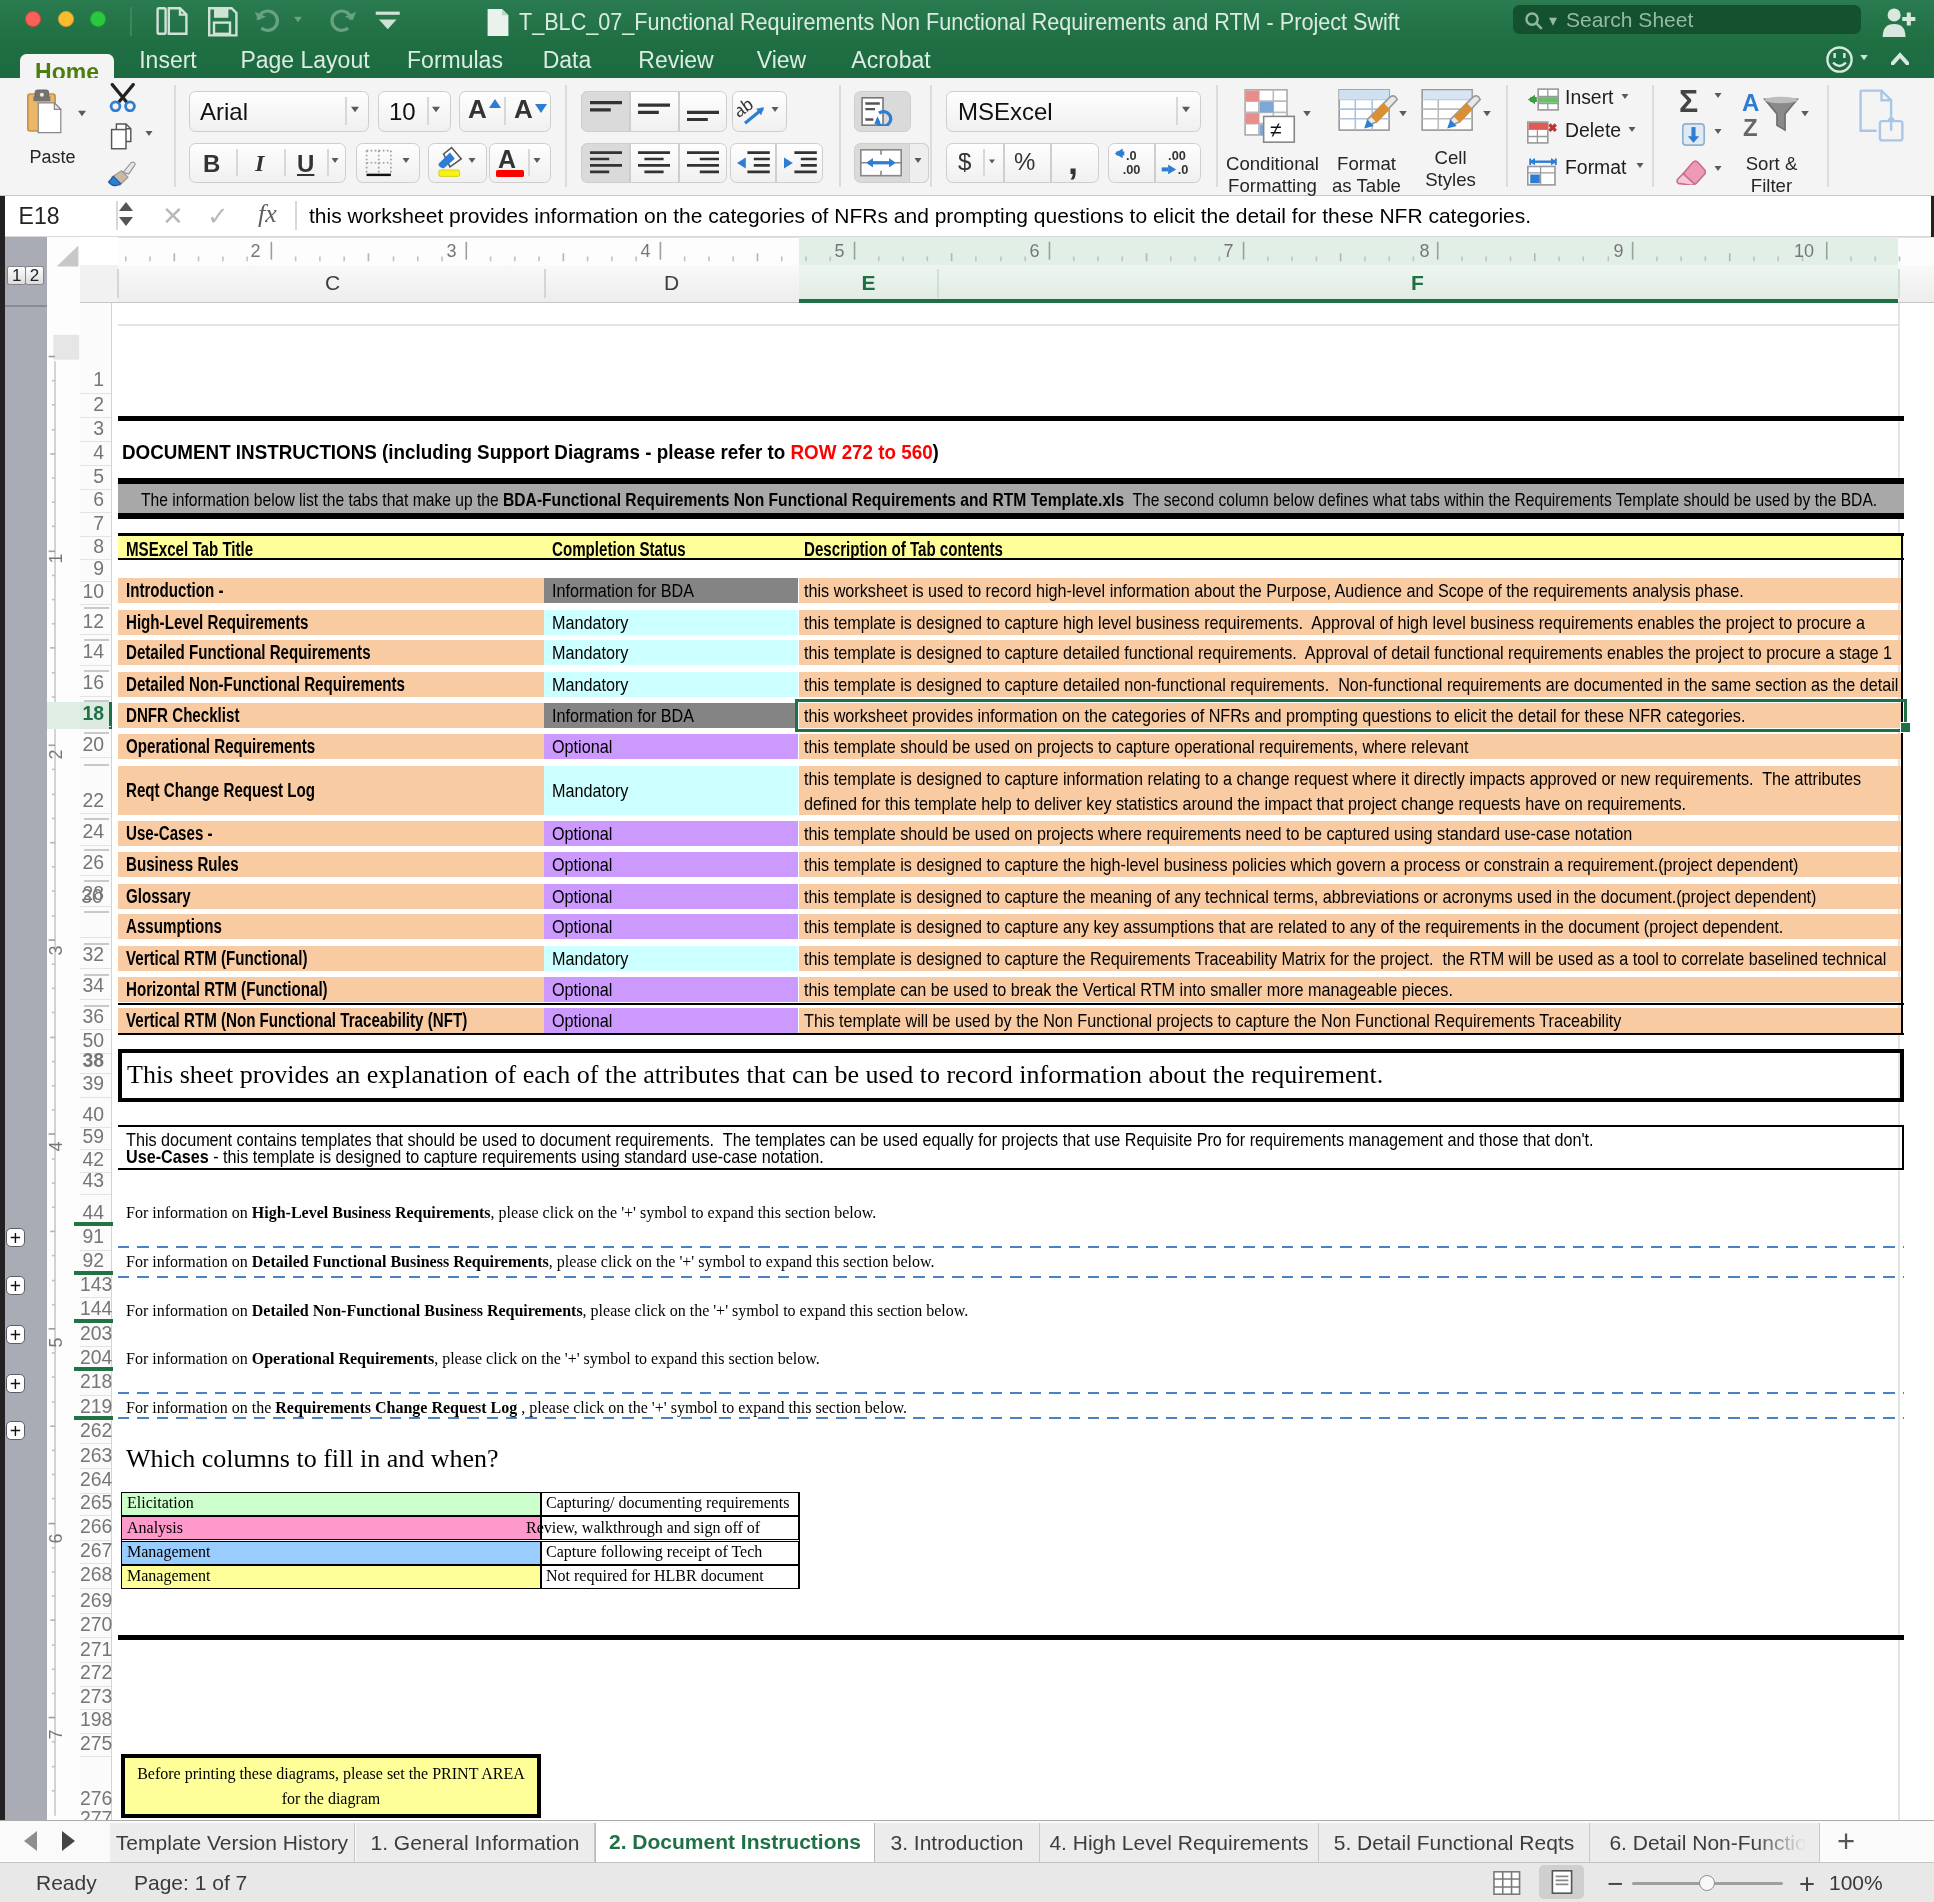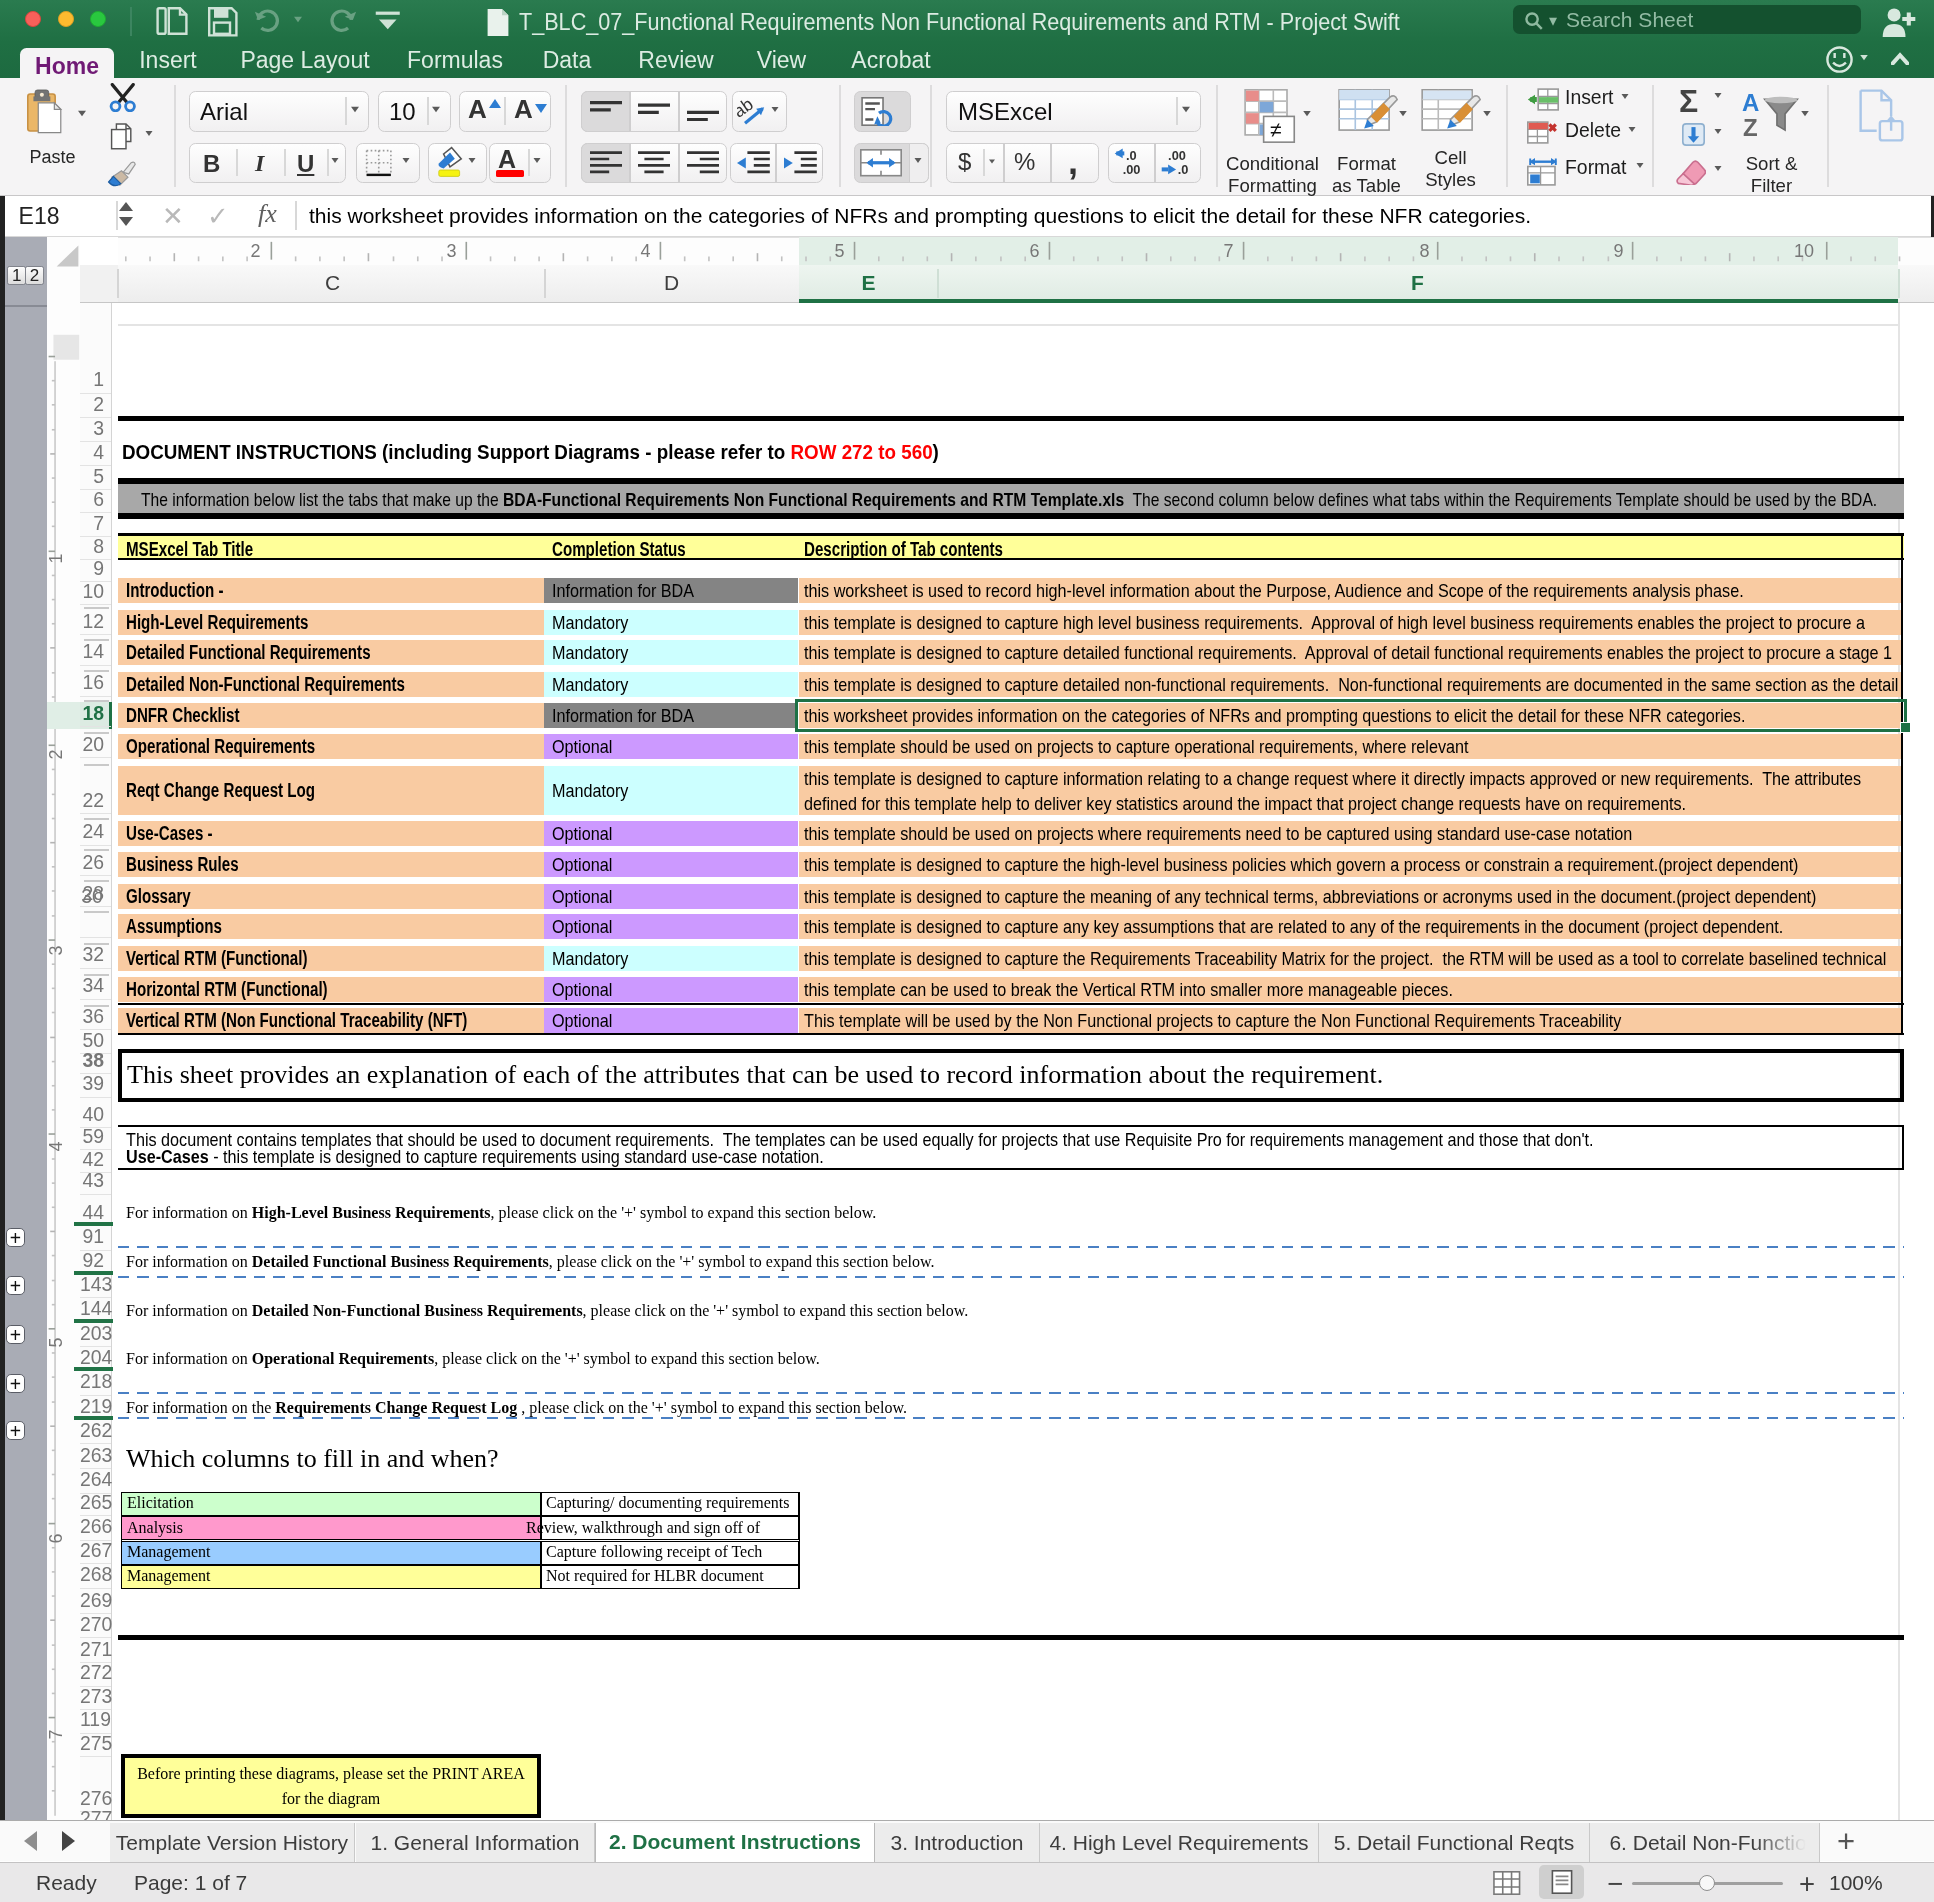--- a/index.html
+++ b/index.html
@@ -10,22 +10,22 @@
   #titlebar{left:0;top:0;width:1935px;height:42px;background:linear-gradient(#2a7b4f,#1f6f43);}
   .tl{border-radius:50%;width:13.8px;height:13.8px;top:11.3px;}
   #tl-r{left:25px;background:#f8605a;border:0.8px solid #e0443e;}
   #tl-y{left:58px;background:#fdbb2f;border:0.8px solid #e0a023;}
   #tl-g{left:90px;background:#29c83f;border:0.8px solid #1eae31;}
   #title{top:8px;left:519px;color:#dcebe2;font-size:24px;white-space:nowrap;transform:scaleX(.9);transform-origin:left center;}
   #search{left:1513px;top:4.9px;width:348px;height:29px;background:#14512f;border-radius:6.5px;color:#93bba4;font-size:21px;line-height:29px;}
   
   #tabrow{left:0;top:42px;width:1935px;height:36px;background:linear-gradient(#1f6f43,#1d6a40);}
   .rtab{top:0;height:36px;color:#ddece3;font-size:23px;line-height:37px;text-align:center;}
-  #hometab{left:20px;top:6px;width:94px;height:36px;background:#f5f4f5;border-radius:6.5px 6.5px 0 0;
-           color:#701a75;font-weight:bold;font-size:23px;line-height:37px;text-align:center;}
+  #hometab{left:20px;top:12px;width:94px;height:36px;background:#f5f4f5;border-radius:6.5px 6.5px 0 0;
+           color:#4d7c0f;font-weight:bold;font-size:23px;line-height:37px;text-align:center;}
   
   #ribbon{left:0;top:78px;width:1935px;height:118px;background:#f5f4f5;border-bottom:1.6px solid #c8c7c8;box-sizing:border-box;}
   .rsep{width:1.6px;top:6.5px;height:102px;background:#dddcdd;}
   .rbtn{background:linear-gradient(#fefefe,#f1f0f1);border:1.6px solid #cfcecf;border-radius:6.5px;box-sizing:border-box;}
   .rbtn.sel{background:#dbdadb;}
   .rlabel{font-size:18.6px;color:#262626;text-align:center;}
   .dar{width:0;height:0;border-left:5.7px solid transparent;border-right:5.7px solid transparent;border-top:7.3px solid #5a5a5a;}
   
   #fbar{left:0;top:196px;width:1935px;height:41px;background:#fff;border-bottom:1.6px solid #d8d8d8;box-sizing:border-box;}
   
@@ -708,21 +708,21 @@
   <div class="rn" style="top:1352px;">269</div>
   <div class="rnl" style="top:1376px;"></div>
   <div class="rn" style="top:1376px;">270</div>
   <div class="rnl" style="top:1400px;"></div>
   <div class="rn" style="top:1401px;">271</div>
   <div class="rnl" style="top:1425px;"></div>
   <div class="rn" style="top:1424px;">272</div>
   <div class="rnl" style="top:1449px;"></div>
   <div class="rn" style="top:1448px;">273</div>
   <div class="rnl" style="top:1472px;"></div>
-  <div class="rn" style="top:1471px;">119</div>
+  <div class="rn" style="top:1471px;">198</div>
   <div class="rnl" style="top:1496px;"></div>
   <div class="rn" style="top:1495px;">275</div>
   <div class="rnl" style="top:1519px;"></div>
   <div class="rn" style="top:1550px;">276</div>
   <div class="rnl" style="top:1574px;"></div>
   <div class="rn" style="top:1570px;">277</div>
   <div class="rnl" style="top:1594px;"></div>
   </div>
   <div class="abs" style="left:84px;top:370px;width:25px;height:1.6px;background:#c9c9c9;"></div>
   <div class="abs" style="left:84px;top:402px;width:25px;height:1.6px;background:#c9c9c9;"></div>

